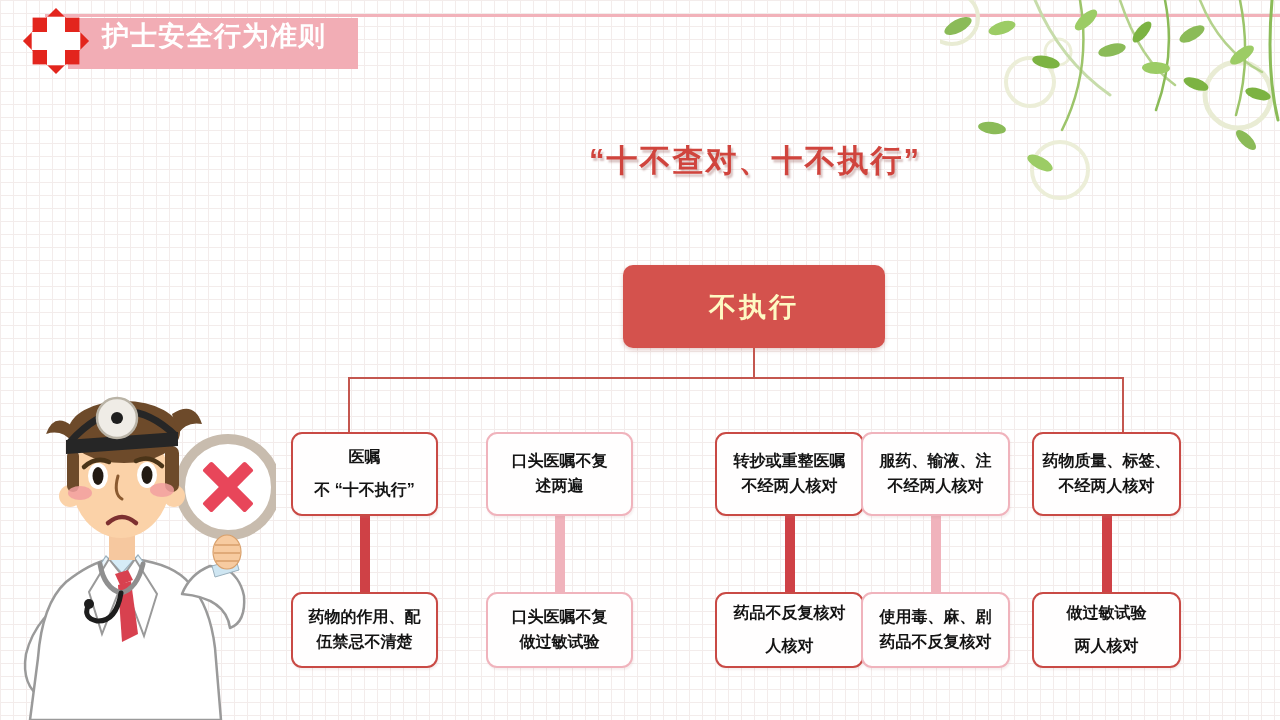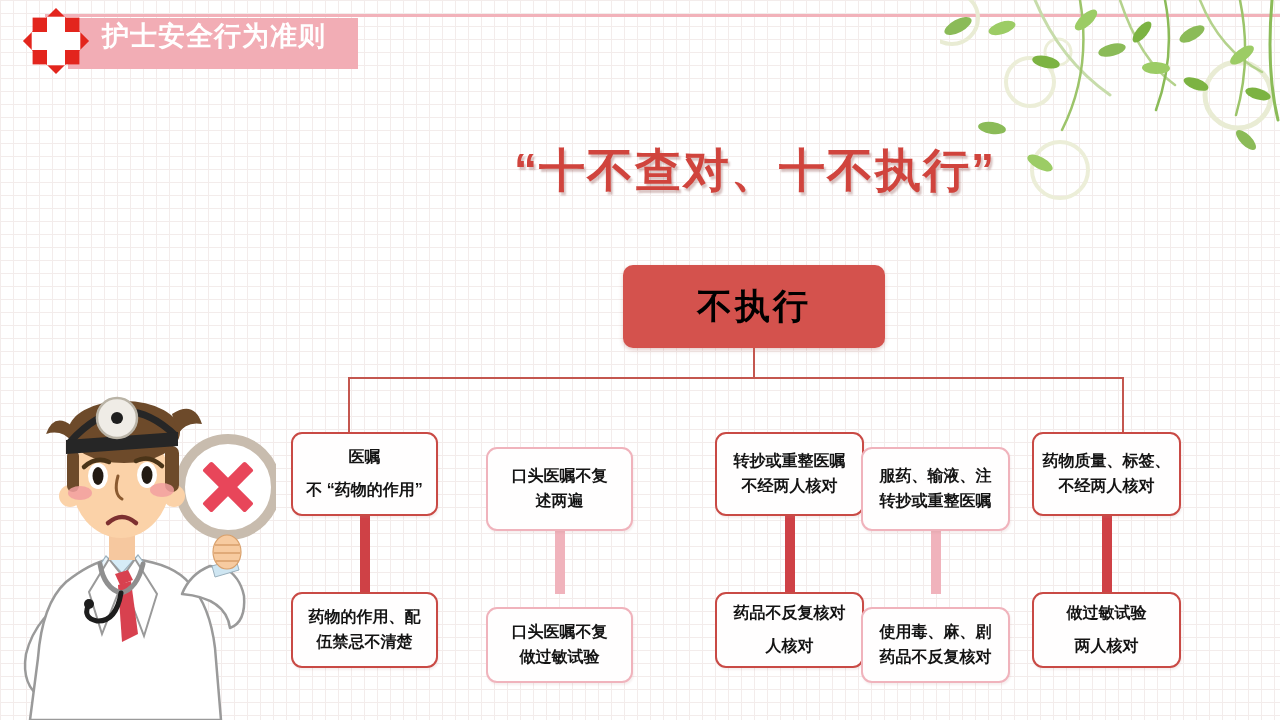--- a/index.html
+++ b/index.html
@@ -9,45 +9,45 @@
                      linear-gradient(to bottom,#f3eceb 1px,transparent 1px);
     background-size:13px 13px;}
   .top-line{position:absolute;left:45px;top:14px;right:0;height:3px;background:#f2b2ba;}
   .banner{position:absolute;left:68px;top:18px;width:290px;height:51px;background:#f2adb5;
     display:flex;align-items:flex-start;}
   .banner-title{color:#ffffff;font-size:27px;font-weight:bold;letter-spacing:1px;margin-left:34px;
     white-space:nowrap;}
   .logo{position:absolute;left:18px;top:5px;width:76px;height:72px;}
   .leaves{position:absolute;right:0;top:0;width:340px;height:200px;}
   .slide-title{position:absolute;left:250px;top:140px;width:1010px;text-align:center;
-    font-size:46px;font-weight:800;color:#d0443d;letter-spacing:2px;
+    font-size:31px;font-weight:800;color:#d0443d;letter-spacing:2px;
     text-shadow:2px 3px 2px rgba(120,40,35,0.28);}
   .root-node{position:absolute;left:623px;top:265px;width:262px;height:83px;background:#d4524d;
     border-radius:10px;display:flex;align-items:center;justify-content:center;
     box-shadow:0 2px 4px rgba(150,50,45,0.25);}
-  .root-label{color:#000000;font-size:35px;font-weight:bold;letter-spacing:3px;text-align:right;}
+  .root-label{color:#fef9c3;font-size:27px;font-weight:bold;letter-spacing:3px;text-align:right;}
   .tl{position:absolute;background:#c4574f;}
   .tl-v1{left:753px;top:348px;width:2px;height:29px;}
   .tl-h1{left:348px;top:377px;width:776px;height:2px;}
   .tl-v2{left:348px;top:377px;width:2px;height:56px;}
   .tl-v3{left:1122px;top:377px;width:2px;height:56px;}
   .col{position:absolute;top:432px;height:240px;}
   .col1{left:291px;width:147px;}
   .col2{left:486px;width:147px;}
   .col3{left:715px;width:149px;}
   .col4{left:861px;width:149px;}
   .col5{left:1032px;width:149px;}
   .bar{position:absolute;left:50%;margin-left:-5px;top:82px;width:10px;height:80px;}
   .theme-red .bar{background:#cf4146;}
   .theme-pink .bar{background:#f0b3bc;}
   .fbox{position:absolute;left:0;right:0;border-radius:11px;background:#fffefe;
     display:flex;align-items:center;justify-content:center;text-align:center;
     box-shadow:1px 2px 2px rgba(180,120,120,0.12);}
   .theme-red .fbox{border:2px solid #c94a45;}
-  .theme-pink .fbox{border:2px solid #f0b3bc;margin-top:15px;}
+  .theme-pink .fbox{border:2px solid #f0b3bc;}
   .tbox{top:0;height:80px;}
   .bbox{top:160px;height:72px;justify-content:center;}
   .btext{font-size:16px;font-weight:bold;color:#141414;line-height:1.55;white-space:pre-line;}
   .btext.spread{line-height:2.05;}
   .doctor{position:absolute;left:14px;top:396px;width:262px;height:324px;}
 </style>
 </head>
 <body>
 
 <div class="slide">
@@ -105,21 +105,21 @@
 
   <div class="tl tl-v1"></div>
   <div class="tl tl-h1"></div>
   <div class="tl tl-v2"></div>
   <div class="tl tl-v3"></div>
 
   <div class="col col1 theme-red">
     <div class="bar"></div>
     <div class="fbox tbox">
       <span class="btext spread">医嘱
-不 “药物的作用”</span>
+不 “十不执行”</span>
     </div>
     <div class="fbox bbox">
       <span class="btext">药物的作用、配
 伍禁忌不清楚</span>
     </div>
   </div>
 
   <div class="col col2 theme-pink">
     <div class="bar"></div>
     <div class="fbox tbox">
@@ -141,21 +141,21 @@
     <div class="fbox bbox">
       <span class="btext spread">药品不反复核对
 人核对</span>
     </div>
   </div>
 
   <div class="col col4 theme-pink">
     <div class="bar"></div>
     <div class="fbox tbox">
       <span class="btext">服药、输液、注
-转抄或重整医嘱</span>
+不经两人核对</span>
     </div>
     <div class="fbox bbox">
       <span class="btext">使用毒、麻、剧
 药品不反复核对</span>
     </div>
   </div>
 
   <div class="col col5 theme-red">
     <div class="bar"></div>
     <div class="fbox tbox">

